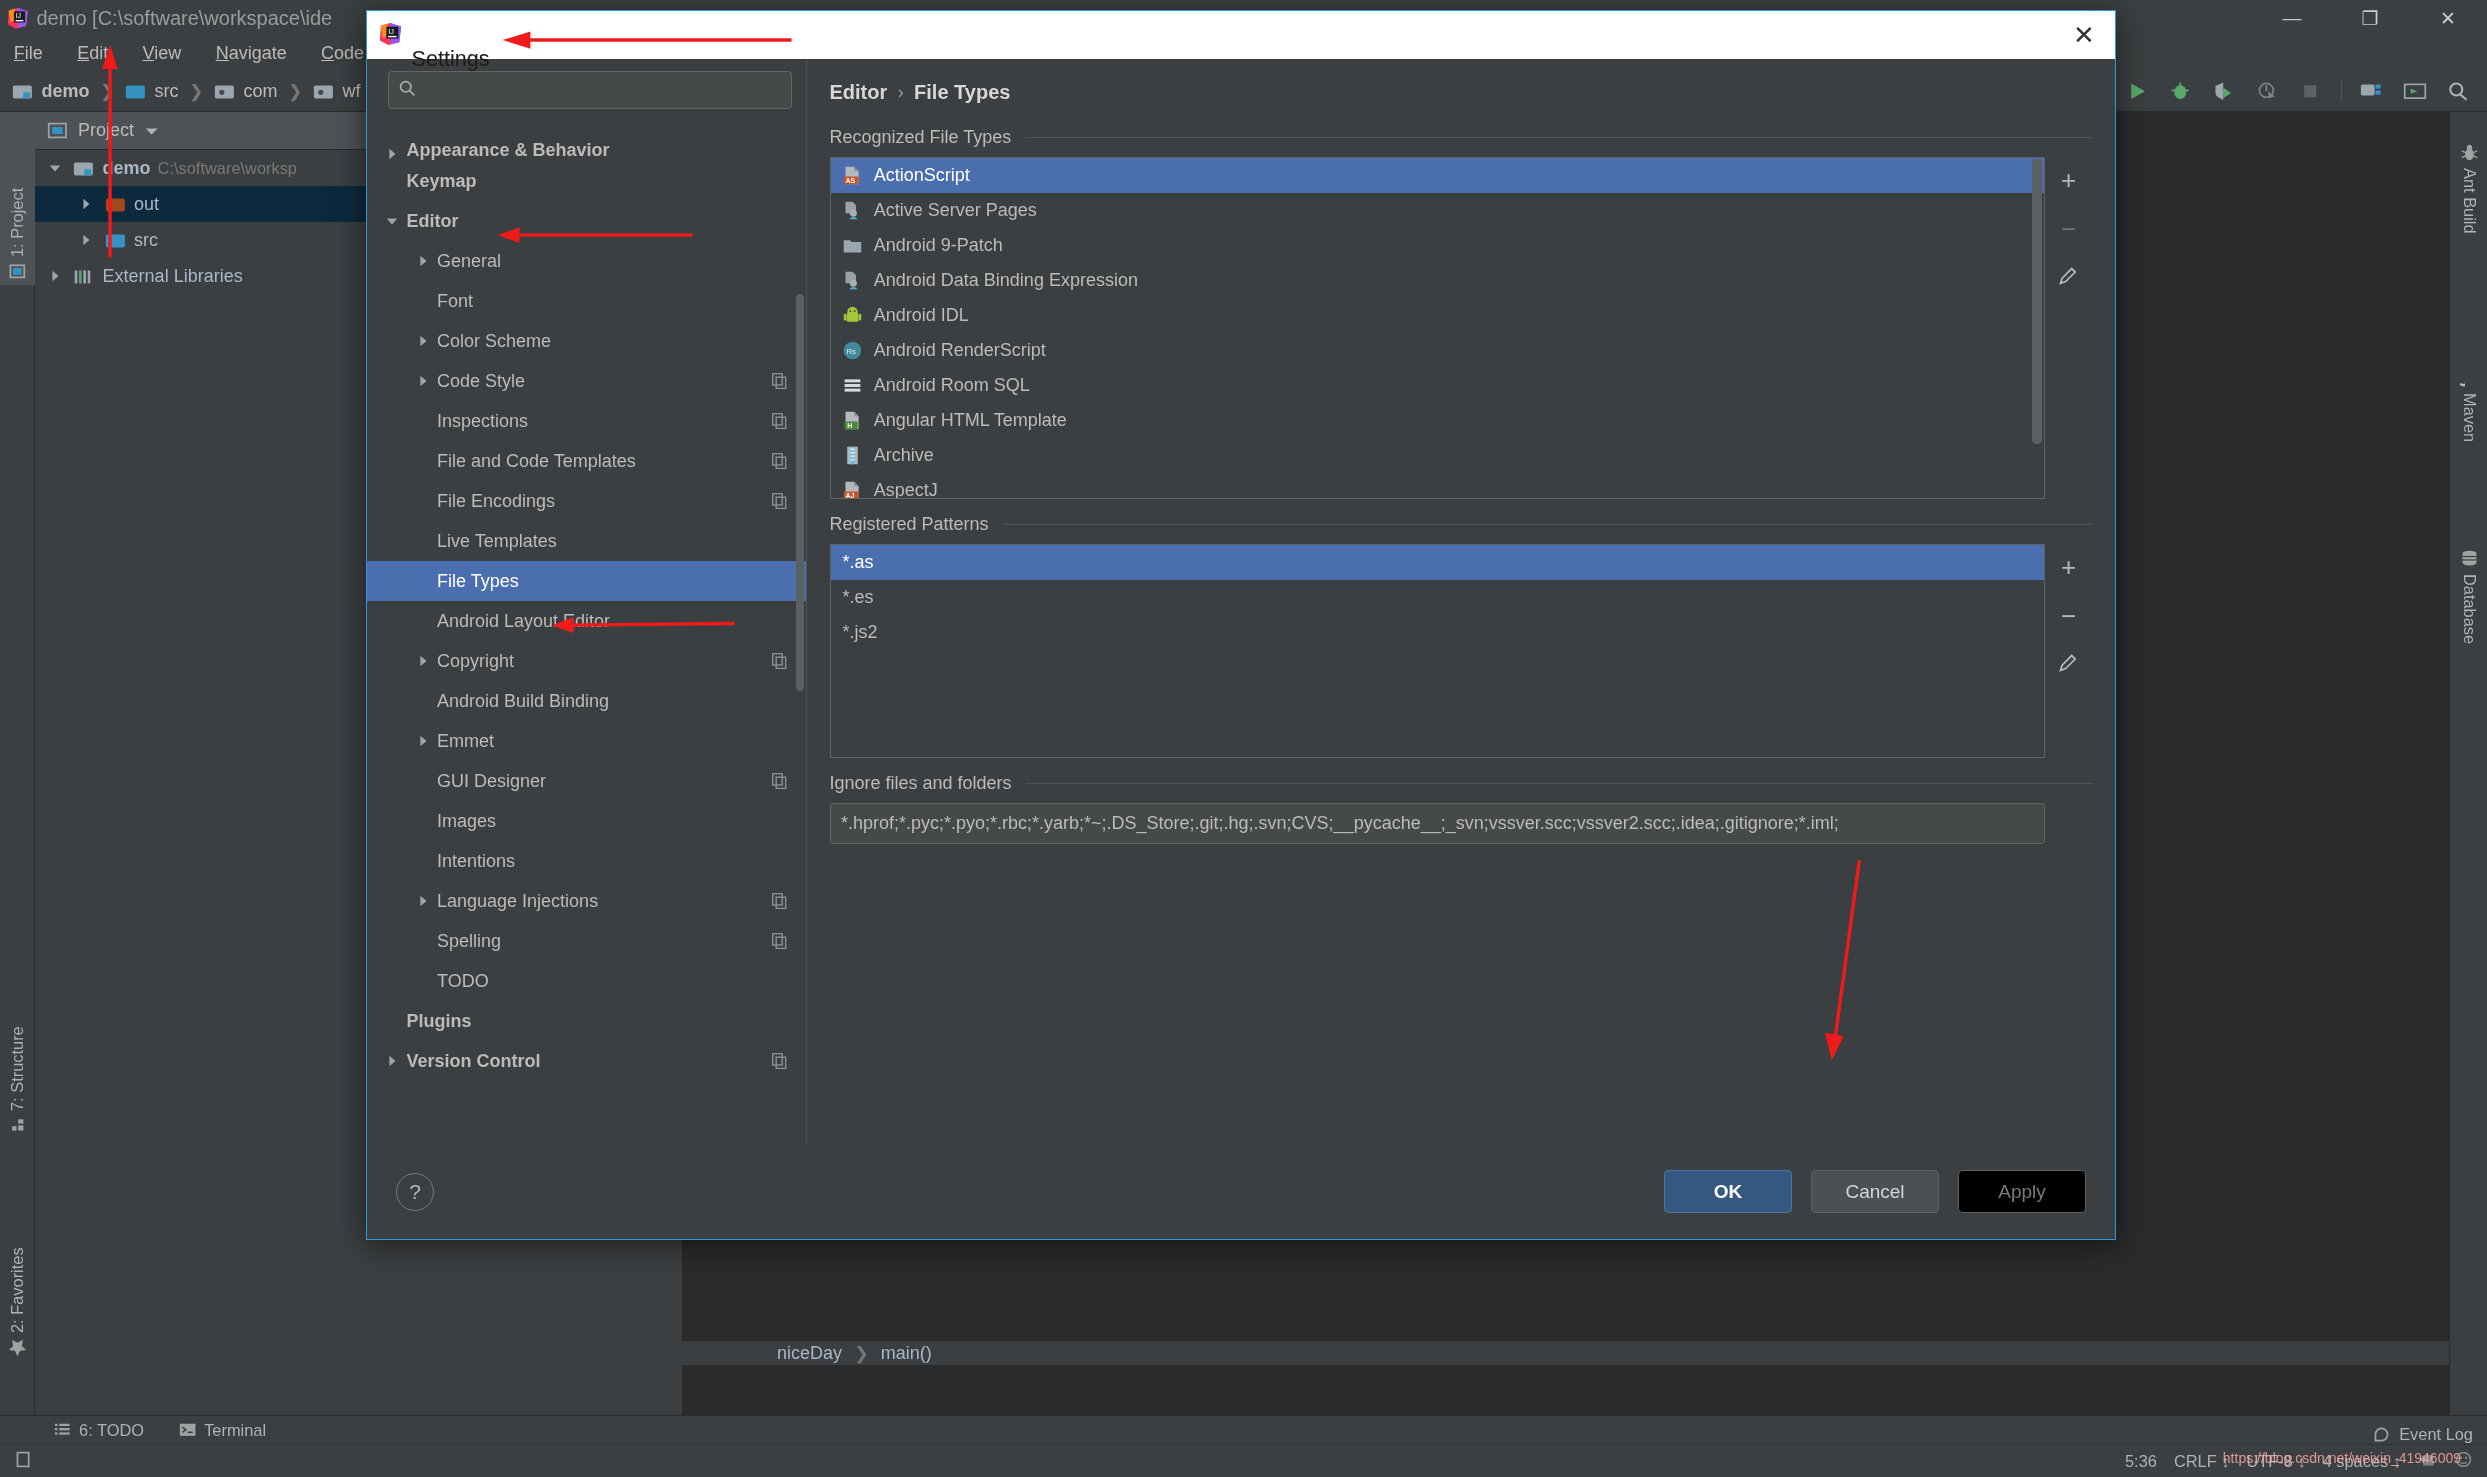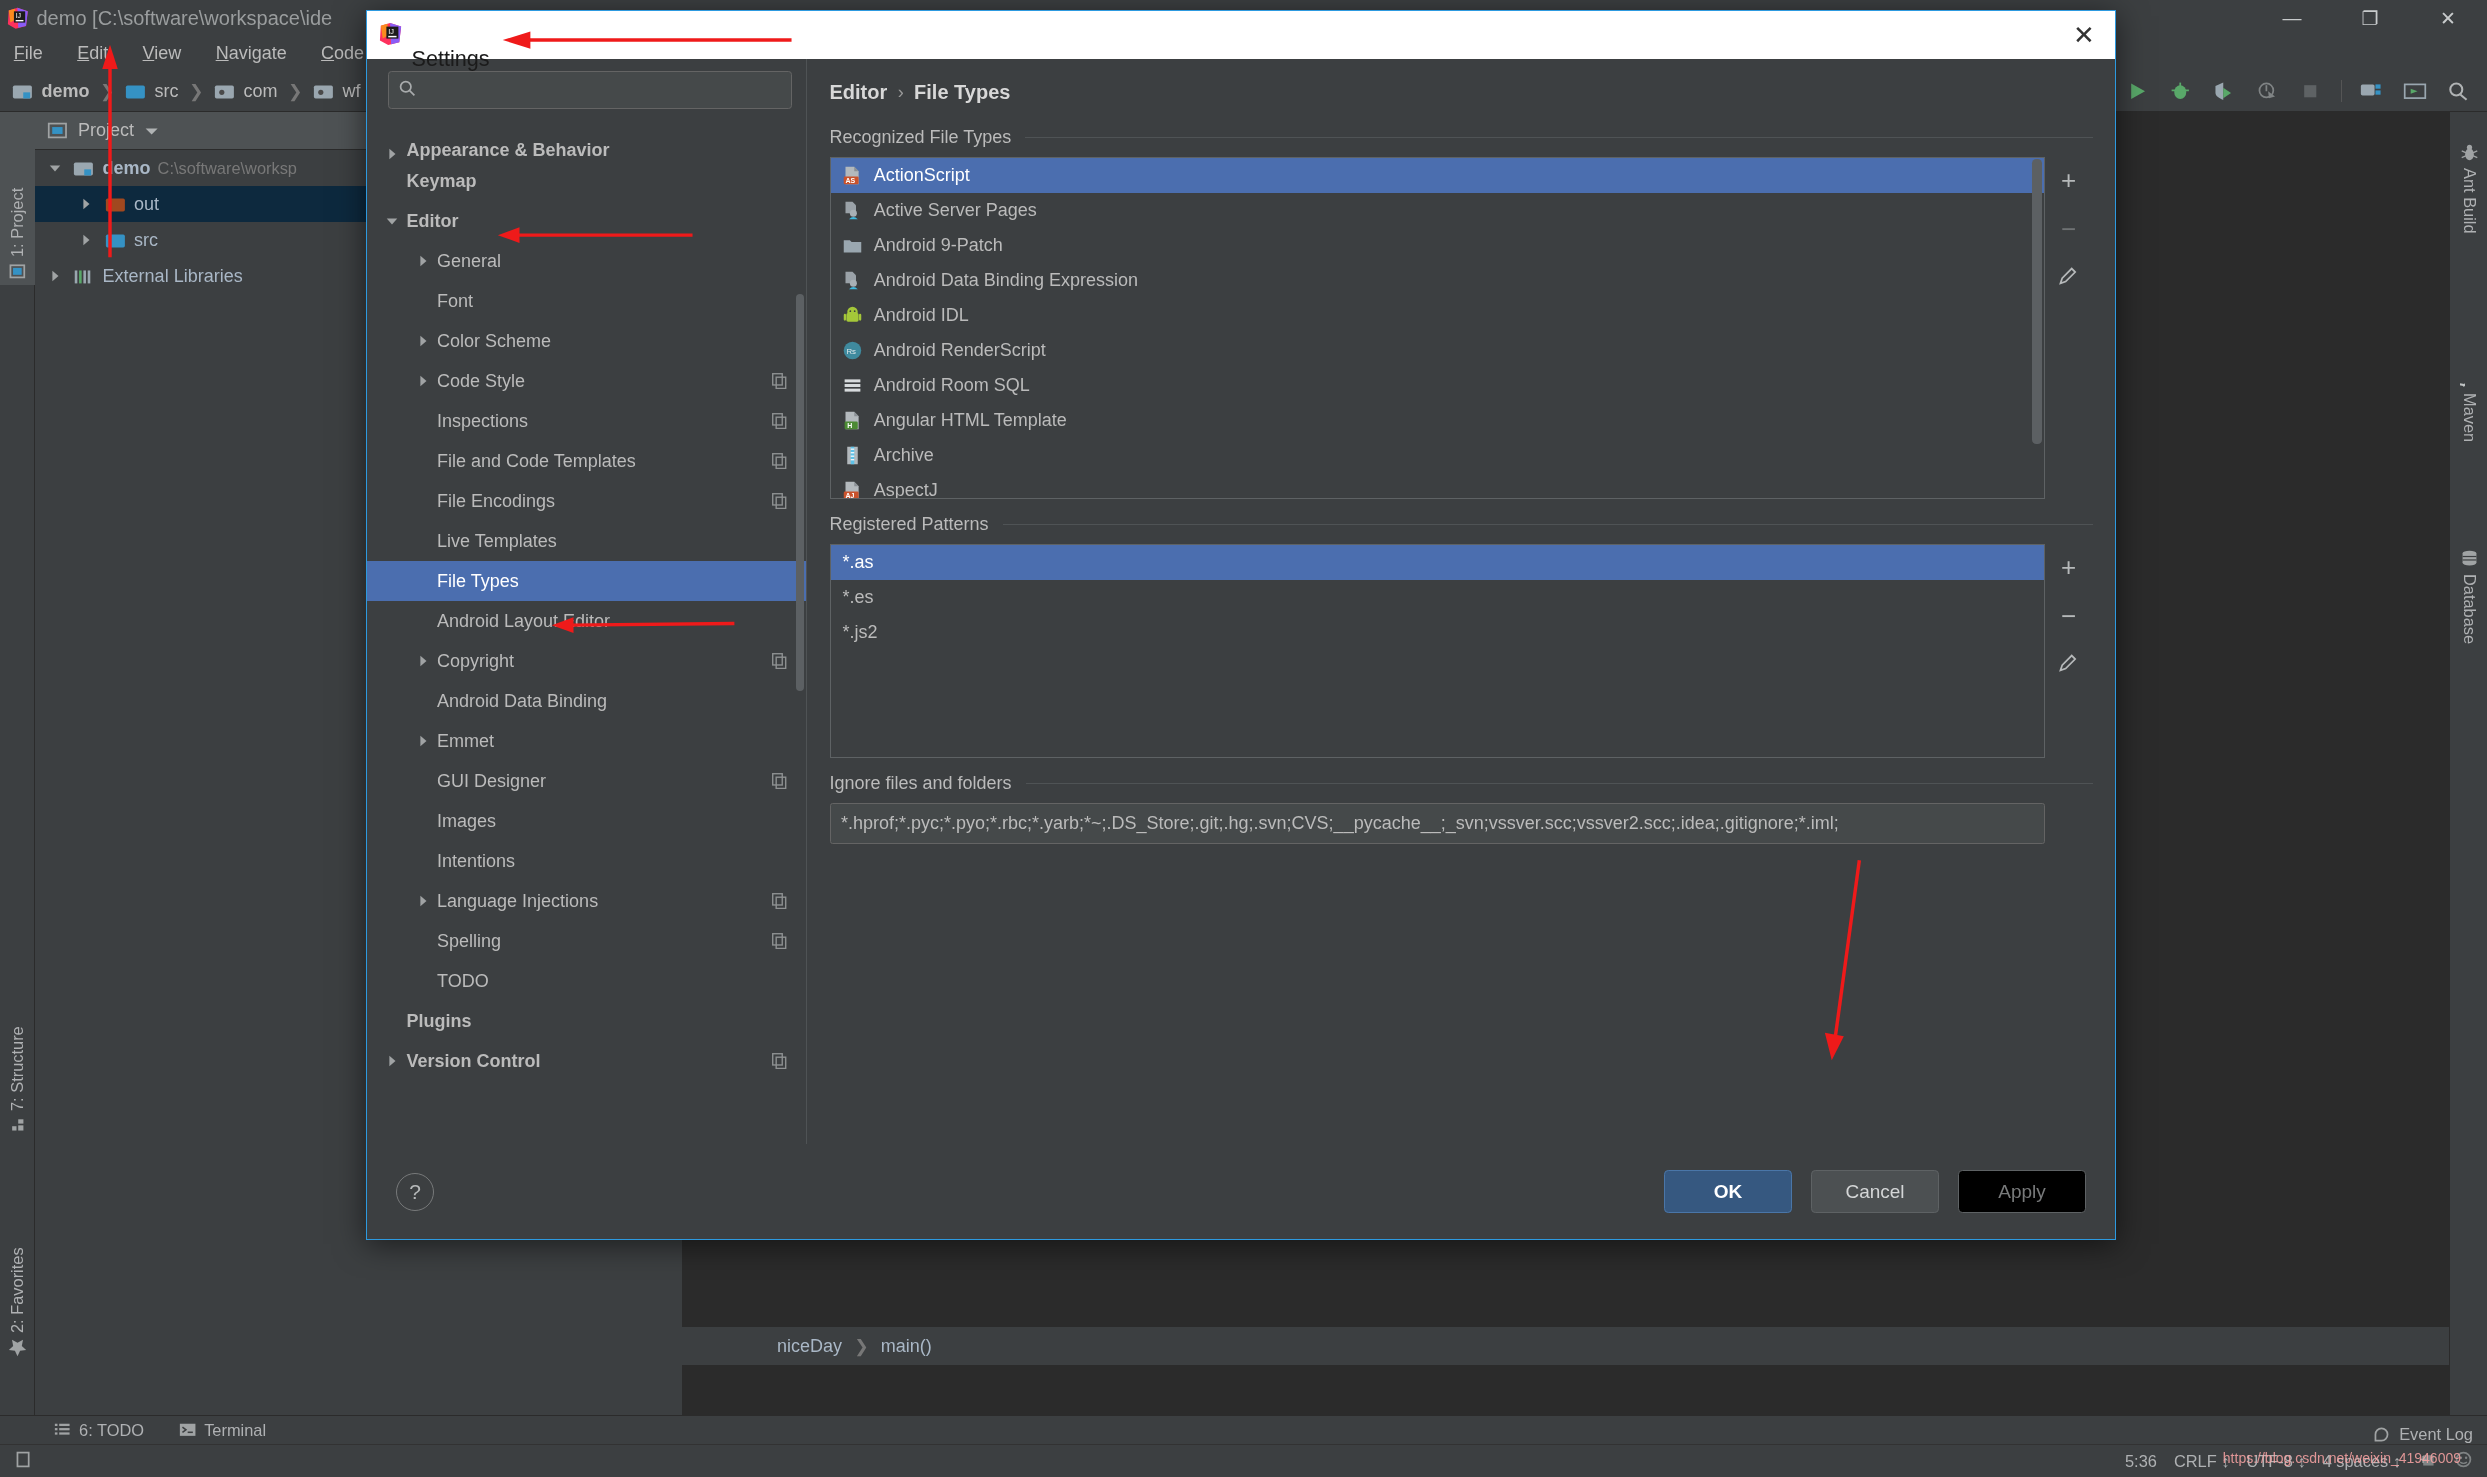--- a/index.html
+++ b/index.html
@@ -85,21 +85,21 @@
   .tw { width: 22.5px; flex: 0 0 auto; display: flex;
         align-items: center; justify-content: center; }
   .muted { color: #787878; font-size: 16.4px; }
 
   
   .editor-bg {
     position: absolute; left: 682px; right: 38px; top: 112px;
     bottom: 62px; background: #2b2b2b;
   }
   .editor-crumb {
-    position: absolute; left: 0; right: 0; bottom: 50px; height: 38px;
+    position: absolute; left: 0; right: 0; bottom: 50px; height: 24px;
     background: #3c3f41; display: flex; align-items: center;
     padding-left: 95px; gap: 8.6px; color: #a9b7c6; font-size: 18px;
   }
   .ed-white { position:absolute; left: 0px; top: 281px;
     width: 1382px; height: 553px; background: #2b2b2b; }
 
   
   .bottom-strip {
     position: absolute; left: 0; right: 0; bottom: 33px; height: 29px;
     background: #3c3f41; display: flex; align-items: center;
@@ -674,21 +674,21 @@
               </svg>
             </span>
             <span>Copyright</span>
             <span class="st-copy"><svg width="17.3" height="17.3" viewBox="0 0 20 20">
                 <rect x="2" y="2" width="11" height="13" fill="none" stroke="#8e9192" stroke-width="1.6"></rect>
                 <rect x="6" y="6" width="11" height="13" fill="none" stroke="#8e9192" stroke-width="1.6"></rect>
               </svg></span>
           </div>
           <div class="st-row" style="padding-left: 41px;">
             <span class="st-arrow"></span>
-            <span>Android Data Binding</span>
+            <span>Android Build Binding</span>
           </div>
           <div class="st-row" style="padding-left: 41px;">
             <span class="st-arrow">
               <svg width="14" height="14" viewBox="0 0 16 16">
                 <polygon points="5,2 5,14 12,8" fill="#a0a3a4"></polygon>
               </svg>
             </span>
             <span>Emmet</span>
           </div>
           <div class="st-row" style="padding-left: 41px;">

